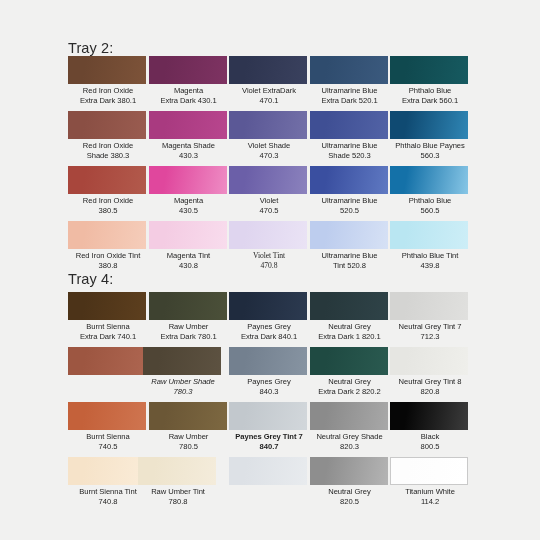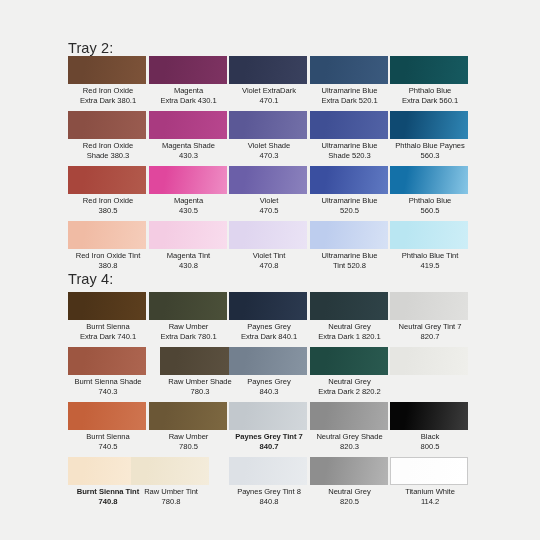--- a/index.html
+++ b/index.html
@@ -174,39 +174,39 @@
           <span class="l2">380.8</span>
         </div>
       </div>
       <div class="cell" style="left: 148.5px; top: 221px;">
         <div class="swatch" title="Magenta Tint 430.8" style="background: linear-gradient(100deg, rgb(244, 204, 227) 0%, rgb(244, 204, 227) 22%, rgb(248, 220, 237) 100%);"></div>
         <div class="caption">
           <span class="l1">Magenta Tint</span>
           <span class="l2">430.8</span>
         </div>
       </div>
-      <div class="cell" style="left: 229px; top: 221px;">
+      <div class="cell" style="left: 229px; top: 221px; font-family: Liberation Serif, serif;">
         <div class="swatch" title="Violet Tint 470.8" style="background: linear-gradient(100deg, rgb(223, 213, 239) 0%, rgb(223, 213, 239) 22%, rgb(234, 227, 245) 100%);"></div>
         <div class="caption">
           <span class="l1">Violet Tint</span>
           <span class="l2">470.8</span>
         </div>
       </div>
       <div class="cell" style="left: 309.5px; top: 221px;">
         <div class="swatch" title="Ultramarine Blue Tint 520.8" style="background: linear-gradient(100deg, rgb(189, 205, 238) 0%, rgb(189, 205, 238) 22%, rgb(214, 225, 245) 100%);"></div>
         <div class="caption">
           <span class="l1">Ultramarine Blue</span>
           <span class="l2">Tint 520.8</span>
         </div>
       </div>
       <div class="cell" style="left: 390px; top: 221px;">
         <div class="swatch" title="Phthalo Blue Tint 560.8" style="background: linear-gradient(100deg, rgb(185, 230, 242) 0%, rgb(185, 230, 242) 22%, rgb(205, 238, 247) 100%);"></div>
         <div class="caption">
           <span class="l1">Phthalo Blue Tint</span>
-          <span class="l2">419.5</span>
+          <span class="l2">439.8</span>
         </div>
       </div>
       <div class="cell" style="left: 68px; top: 292px;">
         <div class="swatch" title="Burnt Sienna Extra Dark 740.1" style="background: linear-gradient(100deg, rgb(76, 51, 24) 0%, rgb(76, 51, 24) 22%, rgb(93, 63, 30) 100%);"></div>
         <div class="caption">
           <span class="l1">Burnt Sienna</span>
           <span class="l2">Extra Dark 740.1</span>
         </div>
       </div>
       <div class="cell" style="left: 148.5px; top: 292px;">
@@ -227,31 +227,27 @@
         <div class="swatch" title="Neutral Grey Extra Dark 1 820.1" style="background: linear-gradient(100deg, rgb(39, 56, 60) 0%, rgb(39, 56, 60) 22%, rgb(47, 67, 72) 100%);"></div>
         <div class="caption">
           <span class="l1">Neutral Grey</span>
           <span class="l2">Extra Dark 1 820.1</span>
         </div>
       </div>
       <div class="cell" style="left: 390px; top: 292px;">
         <div class="swatch" title="Neutral Grey Tint 7 820.7" style="background: linear-gradient(100deg, rgb(212, 212, 210) 0%, rgb(212, 212, 210) 22%, rgb(224, 224, 222) 100%);"></div>
         <div class="caption">
           <span class="l1">Neutral Grey Tint 7</span>
-          <span class="l2">820.7</span>
+          <span class="l2">712.3</span>
         </div>
       </div>
       <div class="cell" style="left: 68px; top: 347px;">
         <div class="swatch" title="Burnt Sienna Shade 740.3" style="background: linear-gradient(100deg, rgb(157, 86, 65) 0%, rgb(157, 86, 65) 22%, rgb(173, 101, 80) 100%);"></div>
-        <div class="caption">
-          <span class="l1">Burnt Sienna Shade</span>
-          <span class="l2">740.3</span>
-        </div>
-      </div>
-      <div class="cell" style="left: 160px; top: 347px;">
+      </div>
+      <div class="cell" style="left: 143px; top: 347px; font-style: italic;">
         <div class="swatch" title="Raw Umber Shade 780.3" style="background: linear-gradient(100deg, rgb(79, 69, 53) 0%, rgb(79, 69, 53) 22%, rgb(93, 82, 65) 100%);"></div>
         <div class="caption">
           <span class="l1">Raw Umber Shade</span>
           <span class="l2">780.3</span>
         </div>
       </div>
       <div class="cell" style="left: 229px; top: 347px;">
         <div class="swatch" title="Paynes Grey 840.3" style="background: linear-gradient(100deg, rgb(115, 128, 143) 0%, rgb(115, 128, 143) 22%, rgb(135, 148, 162) 100%);"></div>
         <div class="caption">
           <span class="l1">Paynes Grey</span>
@@ -260,20 +256,24 @@
       </div>
       <div class="cell" style="left: 309.5px; top: 347px;">
         <div class="swatch" title="Neutral Grey Extra Dark 2  820.2" style="background: linear-gradient(100deg, rgb(31, 74, 66) 0%, rgb(31, 74, 66) 22%, rgb(42, 90, 80) 100%);"></div>
         <div class="caption">
           <span class="l1">Neutral Grey</span>
           <span class="l2">Extra Dark 2  820.2</span>
         </div>
       </div>
       <div class="cell" style="left: 390px; top: 347px;">
         <div class="swatch" title="Neutral Grey Tint   8 820.8" style="background: linear-gradient(100deg, rgb(230, 230, 226) 0%, rgb(230, 230, 226) 22%, rgb(239, 239, 235) 100%);"></div>
+        <div class="caption">
+          <span class="l1">Neutral Grey Tint   8</span>
+          <span class="l2">820.8</span>
+        </div>
       </div>
       <div class="cell" style="left: 68px; top: 402px;">
         <div class="swatch" title="Burnt Sienna 740.5" style="background: linear-gradient(100deg, rgb(196, 97, 58) 0%, rgb(196, 97, 58) 22%, rgb(207, 117, 80) 100%);"></div>
         <div class="caption">
           <span class="l1">Burnt Sienna</span>
           <span class="l2">740.5</span>
         </div>
       </div>
       <div class="cell" style="left: 148.5px; top: 402px;">
         <div class="swatch" title="Raw Umber 780.5" style="background: linear-gradient(100deg, rgb(107, 87, 54) 0%, rgb(107, 87, 54) 22%, rgb(125, 104, 65) 100%);"></div>
@@ -296,40 +296,36 @@
           <span class="l2">820.3</span>
         </div>
       </div>
       <div class="cell" style="left: 390px; top: 402px;">
         <div class="swatch" title="Black 800.5" style="background: linear-gradient(100deg, rgb(6, 6, 6) 0%, rgb(6, 6, 6) 22%, rgb(60, 60, 60) 100%);"></div>
         <div class="caption">
           <span class="l1">Black</span>
           <span class="l2">800.5</span>
         </div>
       </div>
-      <div class="cell" style="left: 68px; top: 457px; font-weight: bold;">
+      <div class="cell" style="left: 68px; top: 457px;">
         <div class="swatch" title="Burnt Sienna Tint 740.8" style="background: linear-gradient(100deg, rgb(246, 227, 201) 0%, rgb(246, 227, 201) 22%, rgb(250, 236, 216) 100%);"></div>
         <div class="caption">
           <span class="l1">Burnt Sienna Tint</span>
           <span class="l2">740.8</span>
         </div>
       </div>
-      <div class="cell" style="left: 131px; top: 457px;">
+      <div class="cell" style="left: 138px; top: 457px;">
         <div class="swatch" title="Raw Umber Tint 780.8" style="background: linear-gradient(100deg, rgb(238, 228, 205) 0%, rgb(238, 228, 205) 22%, rgb(244, 236, 219) 100%);"></div>
         <div class="caption">
           <span class="l1">Raw Umber Tint</span>
           <span class="l2">780.8</span>
         </div>
       </div>
       <div class="cell" style="left: 229px; top: 457px;">
         <div class="swatch" title="Paynes Grey Tint  8 840.8" style="background: linear-gradient(100deg, rgb(221, 225, 230) 0%, rgb(221, 225, 230) 22%, rgb(232, 235, 238) 100%);"></div>
-        <div class="caption">
-          <span class="l1">Paynes Grey Tint  8</span>
-          <span class="l2">840.8</span>
-        </div>
       </div>
       <div class="cell" style="left: 309.5px; top: 457px;">
         <div class="swatch" title="Neutral Grey 820.5" style="background: linear-gradient(100deg, rgb(142, 142, 142) 0%, rgb(142, 142, 142) 22%, rgb(180, 180, 180) 100%);"></div>
         <div class="caption">
           <span class="l1">Neutral Grey</span>
           <span class="l2">820.5</span>
         </div>
       </div>
       <div class="cell" style="left: 390px; top: 457px;">
         <div class="swatch outlined" title="Titanium White 100.5" style="background: linear-gradient(100deg, rgb(253, 253, 253) 0%, rgb(253, 253, 253) 22%, rgb(255, 255, 255) 100%);"></div>

